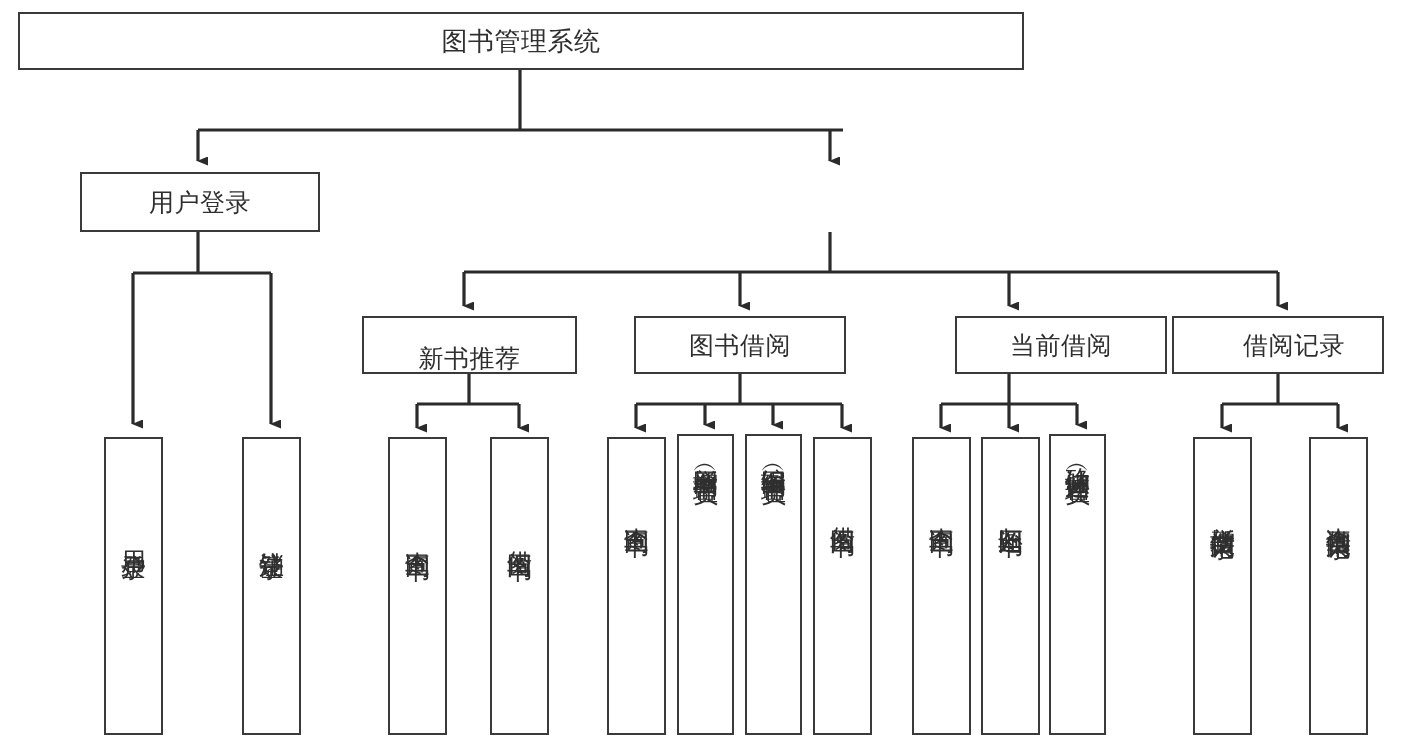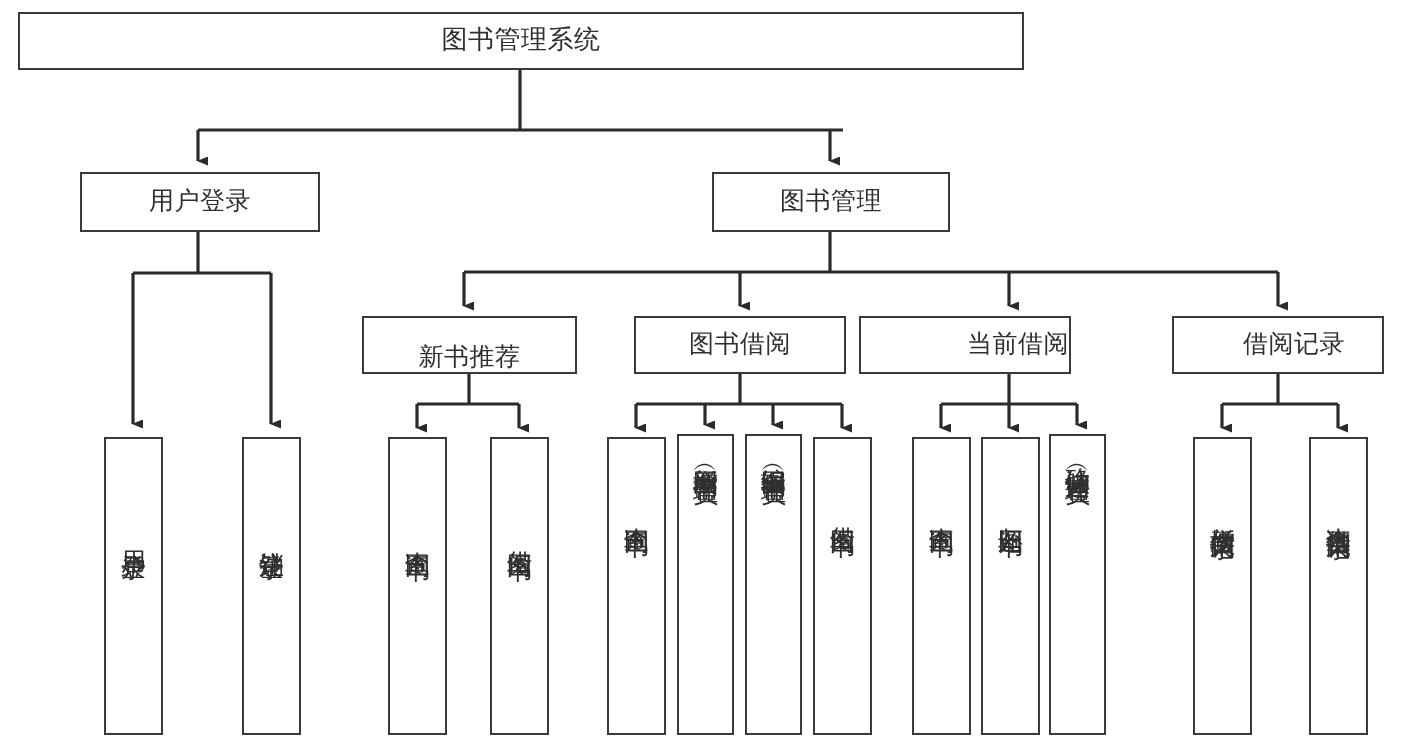--- a/index.html
+++ b/index.html
@@ -39,21 +39,20 @@
   .node-label {
     color: #2f2f2f;
     line-height: 1.08;
     white-space: pre;
     text-align: center;
   }
   
   .node.horiz .node-label {
     font-size: 25px;
     letter-spacing: 0.5px;
-    font-family: Liberation Mono, monospace;
   }
   .node.root .node-label {
     font-size: 26px;
   }
   
   .node.vert {
     align-items: flex-start;
     padding-top: 6px;
   }
   .node.vert .node-label {
@@ -140,33 +139,30 @@
   </svg>
 
   <div class="node horiz root" style="left: 18px; top: 12px; width: 1006px; height: 58px; border-color: rgb(58, 58, 58);">
     <span class="node-label" style="color: rgb(47, 47, 47);">图书管理系统</span>
   </div>
 
   <div class="node horiz" style="left: 80px; top: 172px; width: 240px; height: 60px; border-color: rgb(58, 58, 58);">
     <span class="node-label" style="color: rgb(47, 47, 47);">用户登录</span>
   </div>
 
-  <div class="node horiz" style="left: 712px; top: 172px; width: 238px; height: 60px; border-color: rgb(58, 58, 58);">
-    <span class="node-label" style="color: rgb(47, 47, 47);">图书管理</span>
-  </div>
 
   <div class="node horiz" style="left: 362px; top: 316px; width: 215px; height: 58px; border-color: rgb(58, 58, 58); align-items: flex-end;">
     <span class="node-label" style="color: rgb(47, 47, 47);">新书推荐</span>
   </div>
 
   <div class="node horiz" style="left: 634px; top: 316px; width: 212px; height: 58px; border-color: rgb(58, 58, 58);">
     <span class="node-label" style="color: rgb(47, 47, 47);">图书借阅</span>
   </div>
 
-  <div class="node horiz" style="left: 859px; top: 316px; width: 212px; height: 58px; border-color: rgb(58, 58, 58); justify-content: flex-end;">
+  <div class="node horiz" style="left: 955px; top: 316px; width: 212px; height: 58px; border-color: rgb(58, 58, 58);">
     <span class="node-label" style="color: rgb(47, 47, 47);">当前借阅</span>
   </div>
 
   <div class="node horiz" style="left: 1172px; top: 316px; width: 212px; height: 58px; border-color: rgb(58, 58, 58); padding-left: 32px;">
     <span class="node-label" style="color: rgb(47, 47, 47);">借阅记录</span>
   </div>
 
   <div class="node vert mid" style="left: 104px; top: 437px; width: 59px; height: 298px; border-color: rgb(58, 58, 58);">
     <span class="node-label" style="color: rgb(47, 47, 47);">用户登录</span>
   </div>

